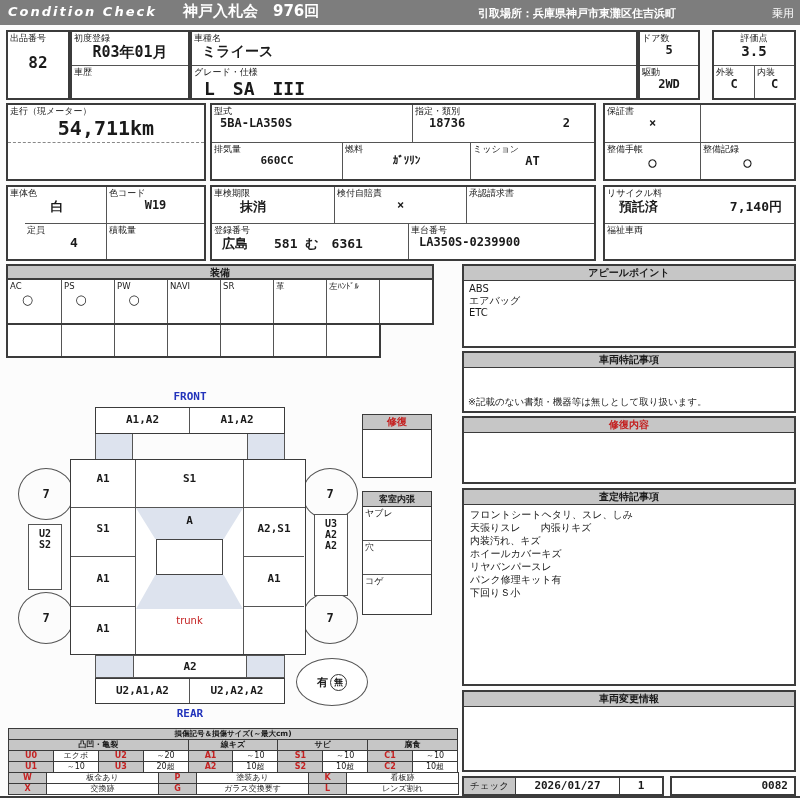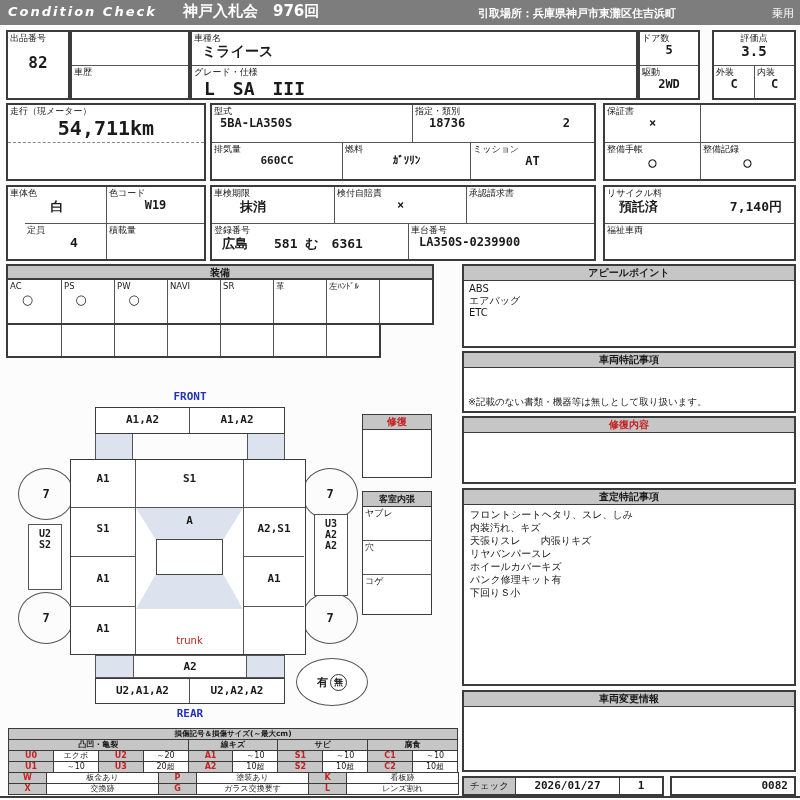--- a/index.html
+++ b/index.html
@@ -62,20 +62,24 @@
     <span class="auction">神戸入札会　976回</span>
     <span class="pickup">引取場所：兵庫県神戸市東灘区住吉浜町</span>
     <span class="cat">乗用</span>
   </div>
 
   <div class="box" style="left:6px; top:30px; width:64px; height:70px;">
     <span class="lbl">出品番号</span>
     <div class="v" style="font-size:16px; margin-top:10px;">82</div>
   </div>
   <div class="box" style="left:70px; top:30px; width:120px; height:70px;">
+    <div class="cell" style="left:0; top:0; width:116px; height:33px;">
+      <span class="lbl">初度登録</span>
+      <div class="v" style="font-size:15px;">R03年01月</div>
+    </div>
     <div class="cell bt" style="left:0; top:33px; width:116px; height:33px;">
       <span class="lbl">車歴</span>
       <div class="v"></div>
     </div>
   </div>
   <div class="box" style="left:190px; top:30px; width:448px; height:70px;">
     <div class="cell" style="left:0; top:0; width:444px; height:33px;">
       <span class="lbl">車種名</span>
       <div class="v" style="font-size:14px; text-align:left; padding-left:10px;">ミライース</div>
     </div>
@@ -267,24 +271,24 @@
   </div>
 
   <div class="panel" style="top:416px; height:68px;">
     <div class="shdr red">修復内容</div>
   </div>
 
   <div class="panel" style="top:488px; height:198px;">
     <div class="shdr">査定特記事項</div>
     <div style="padding:3px 6px; font-size:10px; line-height:13px;">
       <div>フロントシートヘタリ、スレ、しみ</div>
+      <div>天張りスレ　　内張りキズ</div>
       <div>内装汚れ、キズ</div>
-      <div>天張りスレ　　内張りキズ</div>
+      <div>ホイールカバーキズ</div>
       <div>リヤバンパースレ</div>
-      <div>ホイールカバーキズ</div>
       <div>パンク修理キット有</div>
       <div>下回りＳ小</div>
     </div>
   </div>
 
   <div class="panel" style="top:690px; height:82px;">
     <div class="shdr">車両変更情報</div>
   </div>
 
   <div class="box" style="left:462px; top:776px; width:202px; height:20px; display:flex;">
@@ -340,21 +344,21 @@
     <div class="dshade" style="position:absolute; left:65px; top:115px; width:107px; height:34px; clip-path:polygon(18% 0,82% 0,100% 100%,0 100%);"></div>
 
     <div class="dcode" style="position:absolute; left:0; top:12px; width:64px; text-align:center;">A1</div>
     <div class="dcode" style="position:absolute; left:65px; top:12px; width:107px; text-align:center;">S1</div>
     <div class="dcode" style="position:absolute; left:0; top:62px; width:64px; text-align:center;">S1</div>
     <div class="dcode" style="position:absolute; left:65px; top:54px; width:107px; text-align:center;">A</div>
     <div class="dcode" style="position:absolute; left:173px; top:62px; width:60px; text-align:center;">A2,S1</div>
     <div class="dcode" style="position:absolute; left:0; top:112px; width:64px; text-align:center;">A1</div>
     <div class="dcode" style="position:absolute; left:173px; top:112px; width:60px; text-align:center;">A1</div>
     <div class="dcode" style="position:absolute; left:0; top:162px; width:64px; text-align:center;">A1</div>
-    <div style="position:absolute; left:65px; top:155px; width:107px; text-align:center; font-size:10px;margin-top:20px;" class="red">trunk</div>
+    <div style="position:absolute; left:65px; top:155px; width:107px; text-align:center; font-size:10px;" class="red">trunk</div>
   </div>
 
   <div class="sidebox" style="left:28px; top:524px; height:66px;">
     <div>U2</div>
     <div>S2</div>
   </div>
   <div class="sidebox" style="left:314px; top:514px; height:82px;">
     <div>U3</div>
     <div>A2</div>
     <div>A2</div>

